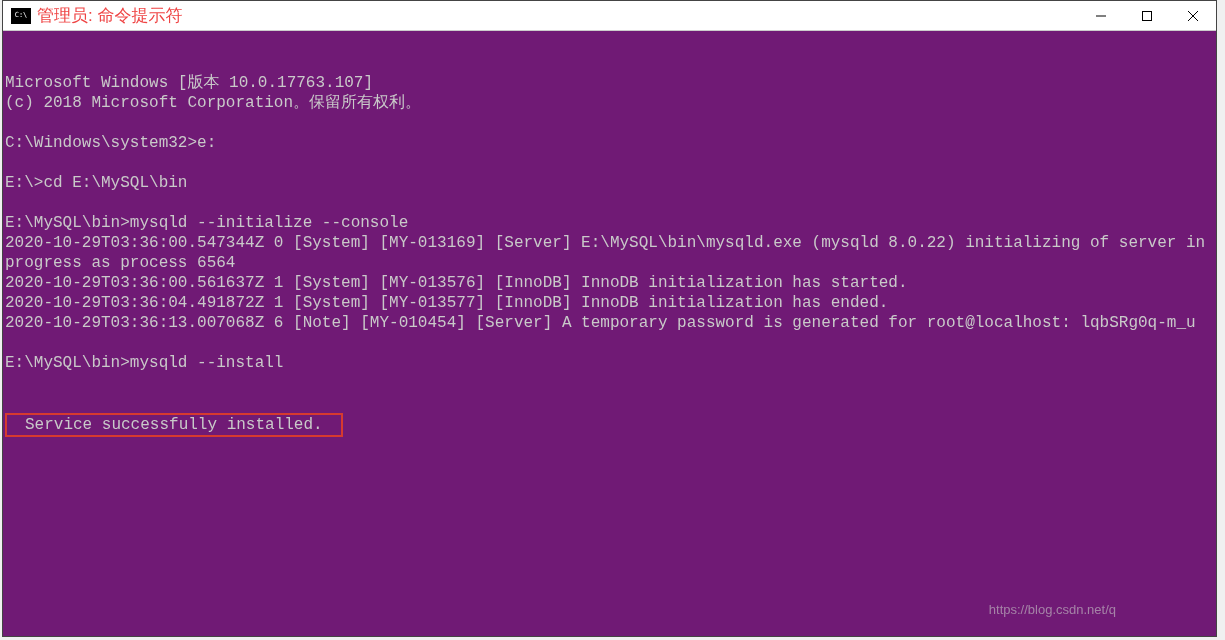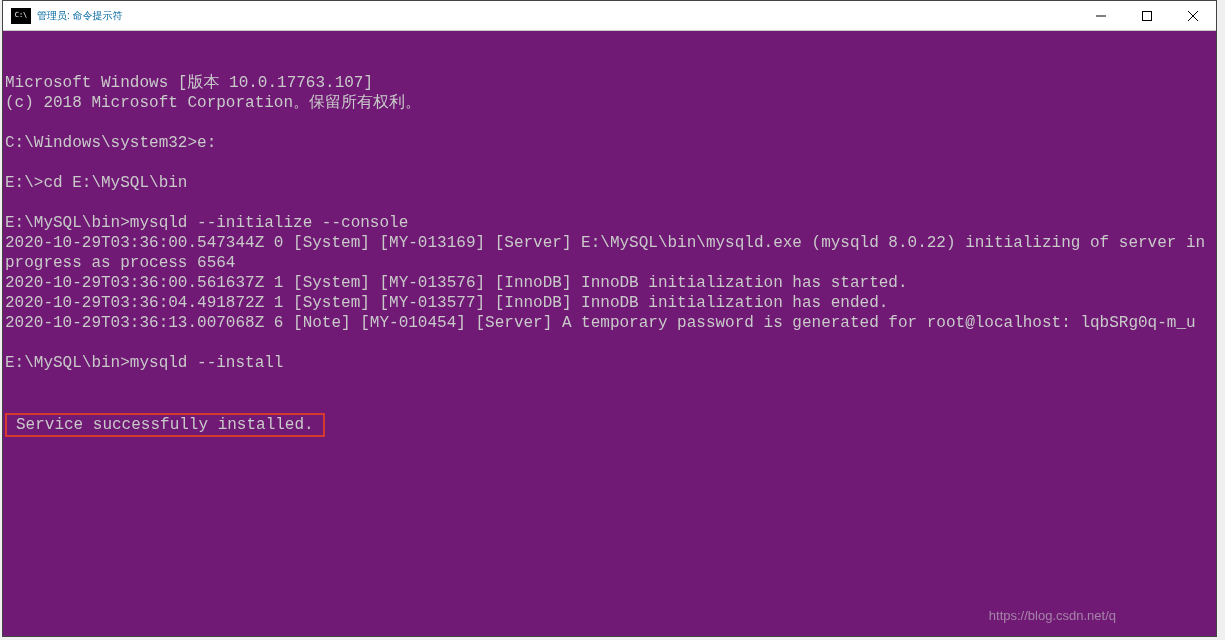--- a/index.html
+++ b/index.html
@@ -1,29 +1,29 @@
 <!DOCTYPE html>
 <html><head>
   <meta charset="utf-8">
   <style>
     * { margin: 0; padding: 0; box-sizing: border-box; }
     html, body { width: 1225px; height: 640px; overflow: hidden; font-family: "Segoe UI", Tahoma, sans-serif; background: #f0f0f0; }
     .window { width: 1215px; height: 637px; margin: 0 2px 0 2px; background: #000; border: 1px solid #444; display: flex; flex-direction: column; }
     .titlebar { height: 30px; background: #fff; display: flex; align-items: center; border-bottom: 1px solid #ccc; }
     .titlebar .icon-slot { width: 20px; height: 16px; margin: 0 6px 0 8px; background: #000; border: 1px solid #000; display:flex; align-items:center; justify-content:center; }
     .titlebar .icon-slot .cmd-text { color:#fff; font-size:7px; font-family: Consolas, monospace; line-height:1; }
-    .titlebar .title { font-size: 10px; color: #0369a1; flex: 0 0 auto; }
+    .titlebar .title { font-size: 17px; color: #ef4444; flex: 0 0 auto; }
     .titlebar .spacer { flex: 1 1 auto; }
     .win-btn { width: 46px; height: 30px; display: flex; align-items: center; justify-content: center; cursor: pointer; }
     .win-btn svg { stroke: #000; fill: none; stroke-width: 1; }
     .terminal { flex: 1 1 auto; background: #701a75; color: #c9c9c9; font-family: "NSimSun","SimSun",Consolas,"Courier New",monospace; font-size: 16px; line-height: 20px; padding: 2px 2px; white-space: pre-wrap; word-break: break-all; overflow: hidden; position: relative; }
     .line { min-height: 20px; }
-    .highlight { border: 2px solid #d63a2f; display: inline-block; padding: 0 9px; line-height: 20px; }
+    .highlight { border: 2px solid #d63a2f; display: inline-block; padding: 0 18px; line-height: 20px; }
     .cursor { display: inline-block; width: 9px; height: 4px; background: #c9c9c9; vertical-align: -2px; margin-left: 1px; }
-    .watermark { position: absolute; bottom: 10px; right: 100px; font-size: 13px; color: rgba(200,200,200,0.6); font-family: Arial, sans-serif; }
+    .watermark { position: absolute; bottom: 16px; right: 100px; font-size: 13px; color: rgba(200,200,200,0.6); font-family: Arial, sans-serif; }
     .logo-badge { position: absolute; bottom: 0; right: 0; width: 90px; height: 42px; background: #f5f5f5; border-top-left-radius: 10px; display: flex; align-items: center; justify-content: center; gap: 4px; font-size: 13px; color: #333; }
     .logo-badge svg { width: 24px; height: 16px; }
   </style>
 </head>
 <body>
 
 <div class="window">
   <div class="titlebar">
     <div class="icon-slot">
         <span class="cmd-text">C:\</span>

